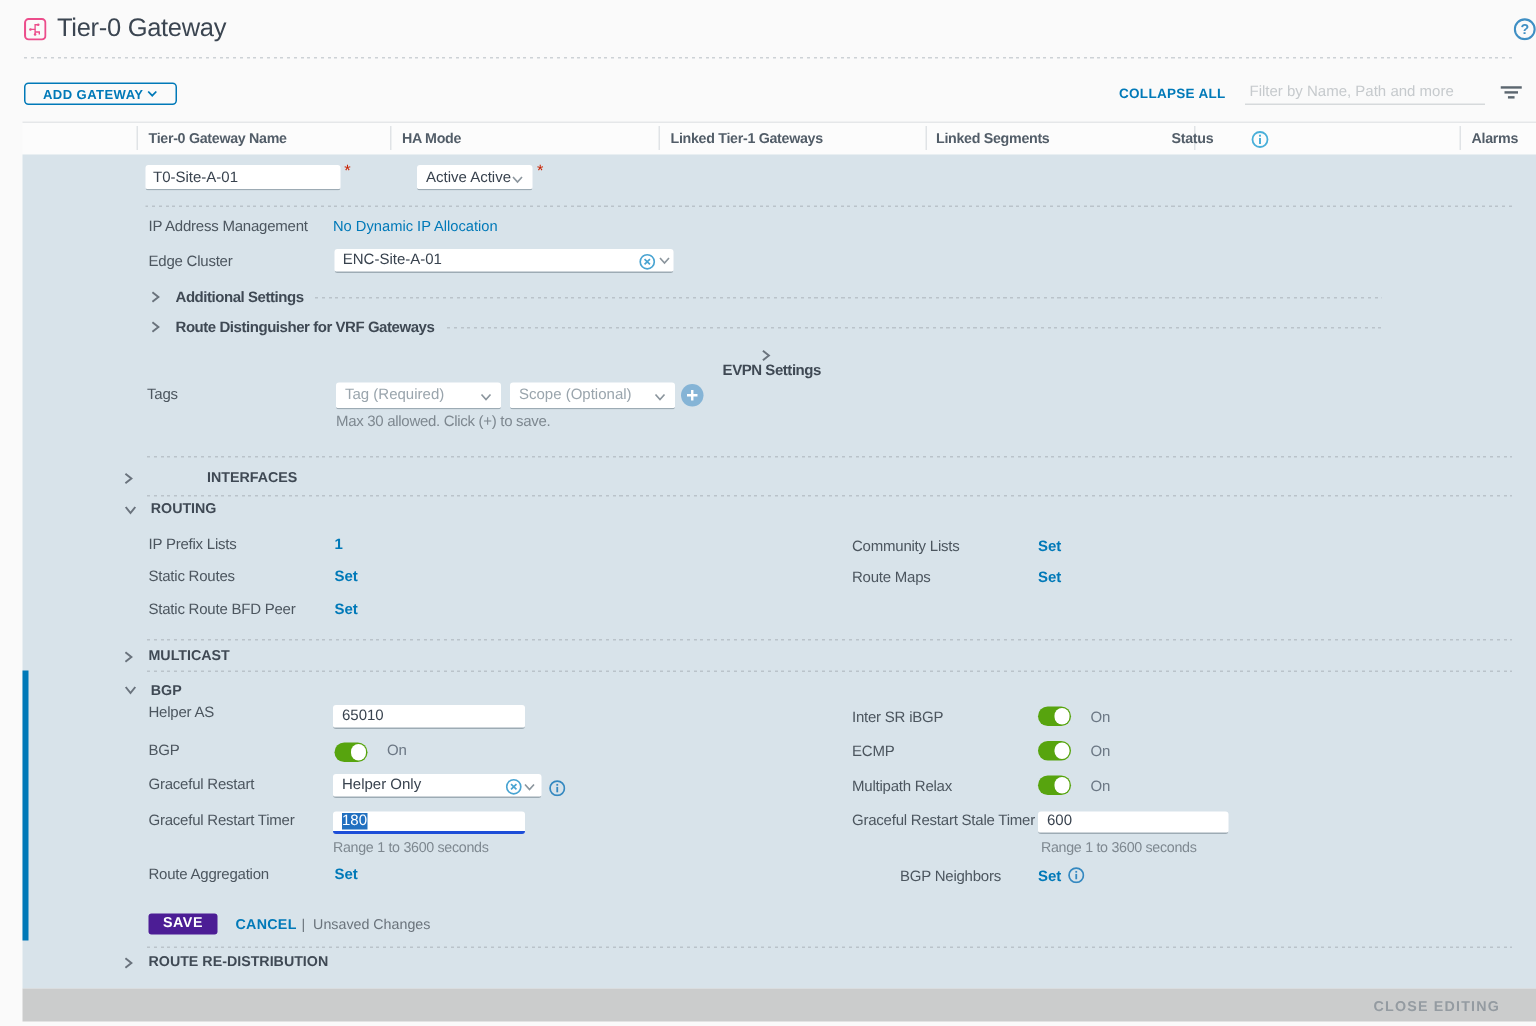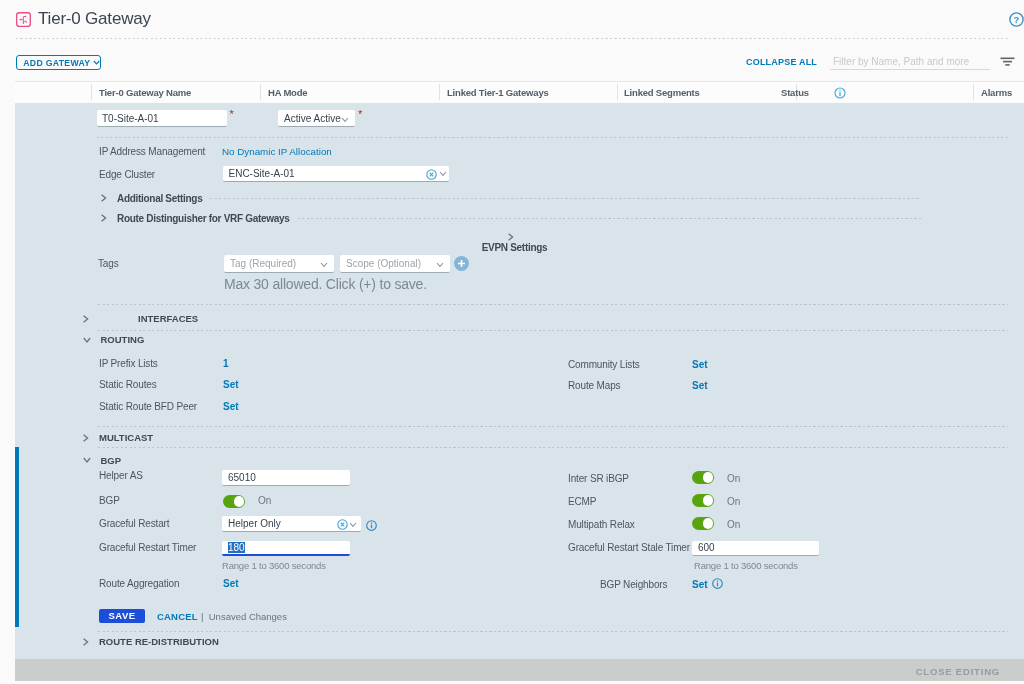--- a/index.html
+++ b/index.html
@@ -40,21 +40,21 @@
     <circle cx="7.4" cy="11" r="0.85"></circle>
   </g>
 </svg>
 <div class="abs" style="left:38px;top:9px;font-size:17px;letter-spacing:-0.2px;color:#3b4551;">Tier-0 Gateway</div>
 <svg class="abs" style="left:1009px;top:11.5px;" width="15" height="15" viewBox="0 0 15 15">
   <circle cx="7.5" cy="7.5" r="6.6" fill="none" stroke="#3f8fc4" stroke-width="1.4"></circle>
   <text x="7.5" y="10.8" font-size="9.5" font-family="Liberation Sans" fill="#3f8fc4" text-anchor="middle" font-weight="bold">?</text>
 </svg>
 <div class="dotw" style="left:16px;top:38px;width:992px;"></div>
 
-<div class="abs" style="left:16px;top:55px;width:85px;height:15px;border:1px solid #0079b8;border-radius:3px;color:#0079b8;font-size:8.7px;font-weight:bold;letter-spacing:.3px;display:flex;align-items:center;justify-content:flex-end;white-space:nowrap;">ADD GATEWAY&nbsp;<svg width="7" height="5" viewBox="0 0 7 5">
+<div class="abs" style="left:16px;top:55px;width:102px;height:15px;border:1px solid #0079b8;border-radius:3px;color:#0079b8;font-size:8.7px;font-weight:bold;letter-spacing:.3px;display:flex;align-items:center;justify-content:center;white-space:nowrap;">ADD GATEWAY&nbsp;<svg width="7" height="5" viewBox="0 0 7 5">
       <polyline points="0.8,1 3.5,3.8 6.2,1" fill="none" stroke="#0079b8" stroke-width="1.2"></polyline>
     </svg></div>
 <div class="abs" style="left:746px;top:57px;font-size:9px;font-weight:bold;letter-spacing:.2px;color:#0079b8;">COLLAPSE ALL</div>
 <div class="abs" style="left:833px;top:56px;font-size:10px;color:#c6cacd;">Filter by Name, Path and more</div>
 <div class="abs" style="left:830px;top:68.5px;width:160px;height:1px;background:#d6d9db;"></div>
 <svg class="abs" style="left:1000px;top:56.5px;" width="15" height="10" viewBox="0 0 15 10">
   <rect x="0.5" y="0.5" width="14" height="1.6" fill="#5b666f"></rect>
   <rect x="3" y="3.8" width="9" height="1.6" fill="#5b666f"></rect>
   <rect x="5.3" y="7.1" width="4.4" height="1.6" fill="#5b666f"></rect>
 </svg>
@@ -137,21 +137,21 @@
     <span class="ph">Scope (Optional)</span>
   <svg width="8" height="6" viewBox="0 0 8 6" style="position:absolute;right:6px;top:7px;">
       <polyline points="1,1 4,4.4 7,1" fill="none" stroke="#8b959d" stroke-width="1.1"></polyline>
     </svg>
 </div>
 <div class="abs" style="left:454px;top:256px;width:15px;height:15px;border-radius:50%;background:#85b4d6;">
   <svg width="15" height="15" viewBox="0 0 15 15">
       <path d="M7.5 4 V11 M4 7.5 H11" stroke="#fff" stroke-width="1.6"></path>
     </svg>
 </div>
-<div class="hlp" style="left:224px;top:276px;font-size:14px;">Max 30 allowed. Click (+) to save.</div>
+<div class="hlp" style="left:224px;top:276px;font-size:10px;">Max 30 allowed. Click (+) to save.</div>
 
 <div class="dotp" style="left:98px;top:303.5px;width:910px;"></div>
 <div class="secrow" style="left:81px;top:312.5px;gap:39px;">
   <svg class="chev" width="9" height="10" viewBox="0 0 9 10">
       <polyline points="2.6,1.8 6.6,5 2.6,8.2" fill="none" stroke="#6a737d" stroke-width="1.3"></polyline>
     </svg>
   <span class="txt up">INTERFACES</span>
 </div>
 <div class="dotp" style="left:98px;top:329.5px;width:910px;"></div>
 <div class="secrow" style="left:81.5px;top:333.5px;">
@@ -226,21 +226,21 @@
 <div class="inp" style="left:692px;top:540.5px;width:127px;height:15px;">600</div>
 <div class="hlp" style="left:694px;top:559.5px;">Range 1 to 3600 seconds</div>
 <div class="lab" style="left:568px;top:579px;padding-left:32px;">BGP Neighbors</div>
 <div class="val" style="left:692px;top:579px;">Set</div>
 <svg class="abs" style="left:712px;top:578px;" width="11" height="11" viewBox="0 0 11 11">
   <circle cx="5.5" cy="5.5" r="4.8" fill="none" stroke="#3488c0" stroke-width="1.15"></circle>
   <rect x="4.9" y="4.6" width="1.2" height="3.6" fill="#3488c0"></rect>
   <rect x="4.9" y="2.6" width="1.2" height="1.2" fill="#3488c0"></rect>
 </svg>
 
-<div class="abs" style="left:99px;top:608.5px;width:46px;height:14.5px;background:#1d4ed8;border-radius:2px;color:#fff;font-size:9.5px;font-weight:bold;letter-spacing:.4px;text-align:center;line-height:14.5px;">SAVE</div>
+<div class="abs" style="left:99px;top:608.5px;width:46px;height:14.5px;background:#4c1d95;border-radius:2px;color:#fff;font-size:9.5px;font-weight:bold;letter-spacing:.4px;text-align:center;line-height:14.5px;">SAVE</div>
 <div class="abs" style="left:157px;top:611px;font-size:9.5px;font-weight:bold;letter-spacing:.2px;color:#0079b8;">CANCEL</div>
 <div class="abs" style="left:201px;top:610.5px;font-size:9.5px;color:#6a737b;">|&nbsp;&nbsp;Unsaved Changes</div>
 <div class="dotp" style="left:98px;top:630.5px;width:910px;"></div>
 
 <div class="secrow" style="left:81px;top:635.5px;">
   <svg class="chev" width="9" height="10" viewBox="0 0 9 10">
       <polyline points="2.6,1.8 6.6,5 2.6,8.2" fill="none" stroke="#6a737d" stroke-width="1.3"></polyline>
     </svg>
   <span class="txt up">ROUTE RE-DISTRIBUTION</span>
 </div>

